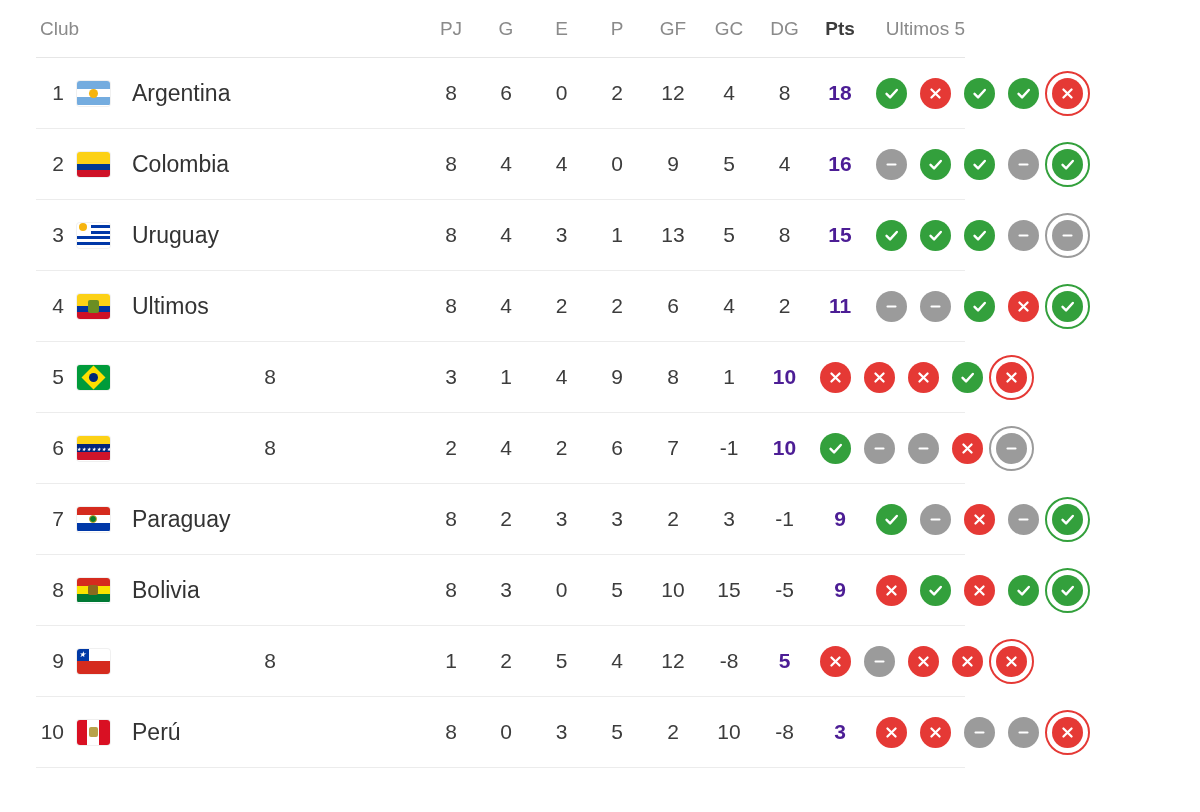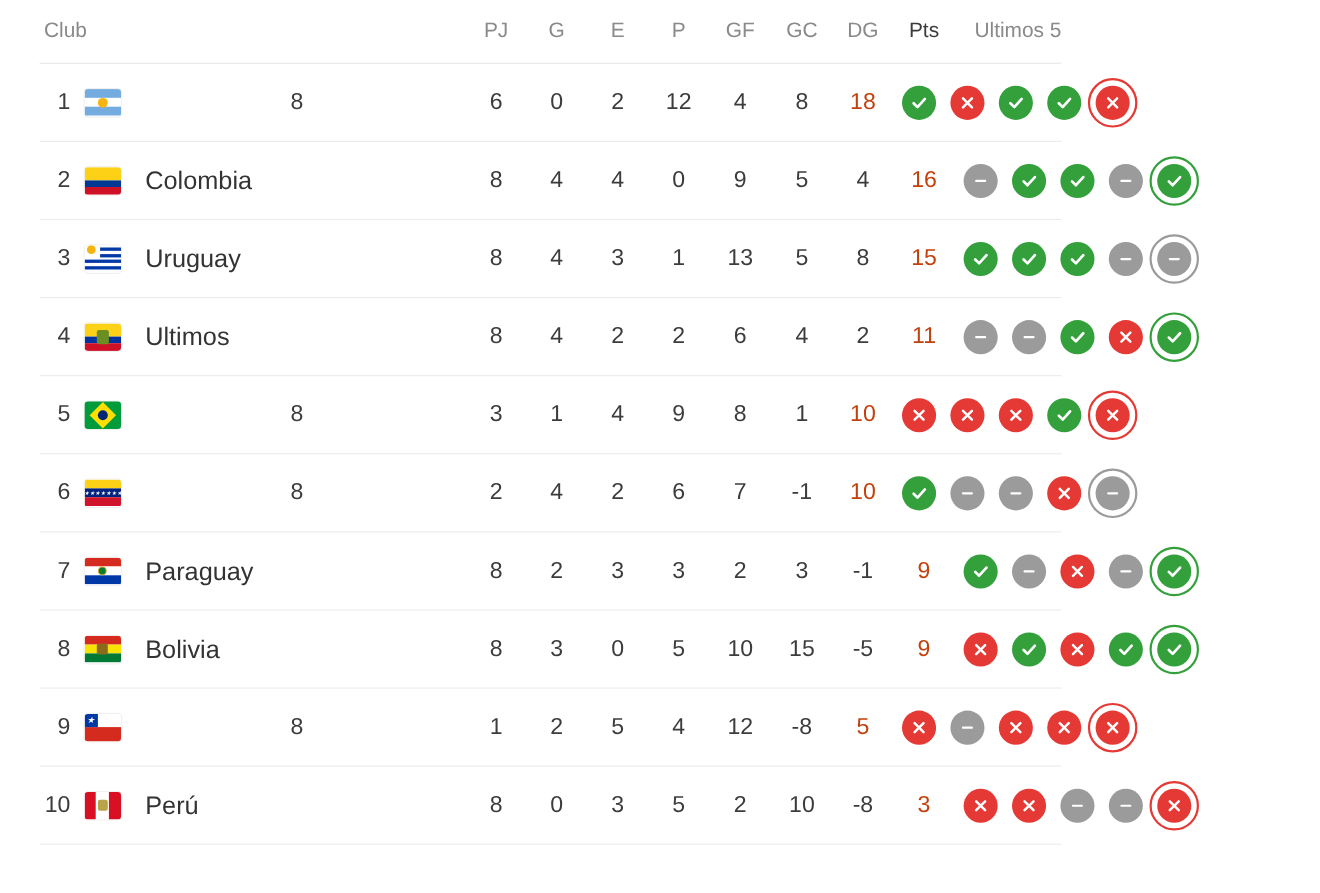--- a/index.html
+++ b/index.html
@@ -48,21 +48,21 @@
     font-weight: 400;
     white-space: nowrap;
   }
   .header-row .h-club {
     grid-column: 1 / span 3;
     text-align: left;
     padding-left: 4px;
   }
   .header-row .h-pts {
     color: #3c3c3c;
-    font-weight: normal;
+    font-weight: bold;
   }
   .header-row .h-last5 {
     text-align: right;
     padding-left: 4px;
   }
 
   
   .team-row {
     height: 71px;
     border-bottom: 1px solid #ececec;
@@ -98,22 +98,22 @@
     padding-left: 16px;
     white-space: nowrap;
   }
 
   .stat {
     font-size: 21px;
     color: #3c3c3c;
     text-align: center;
   }
   .stat.pts {
-    font-weight: normal;
-    color: #c2410c;
+    font-weight: bold;
+    color: #4c1d95;
   }
 
   
   .last5 {
     display: flex;
     align-items: center;
     gap: 13px;
     padding-left: 8px;
   }
   .res {
@@ -281,20 +281,21 @@
   <div class="row team-row">
     <div class="pos">1</div>
     <div class="flag-cell">
       <span class="flag fl-ar">
             <i class="stripe s1"></i>
             <i class="stripe s2"></i>
             <i class="stripe s3"></i>
             <i class="sun"></i>
           </span>
     </div>
+    <div class="club-name">Argentina</div>
     <div class="stat">8</div>
     <div class="stat">6</div>
     <div class="stat">0</div>
     <div class="stat">2</div>
     <div class="stat">12</div>
     <div class="stat">4</div>
     <div class="stat">8</div>
     <div class="stat pts">18</div>
     <div class="last5">
           <span class="res win">

